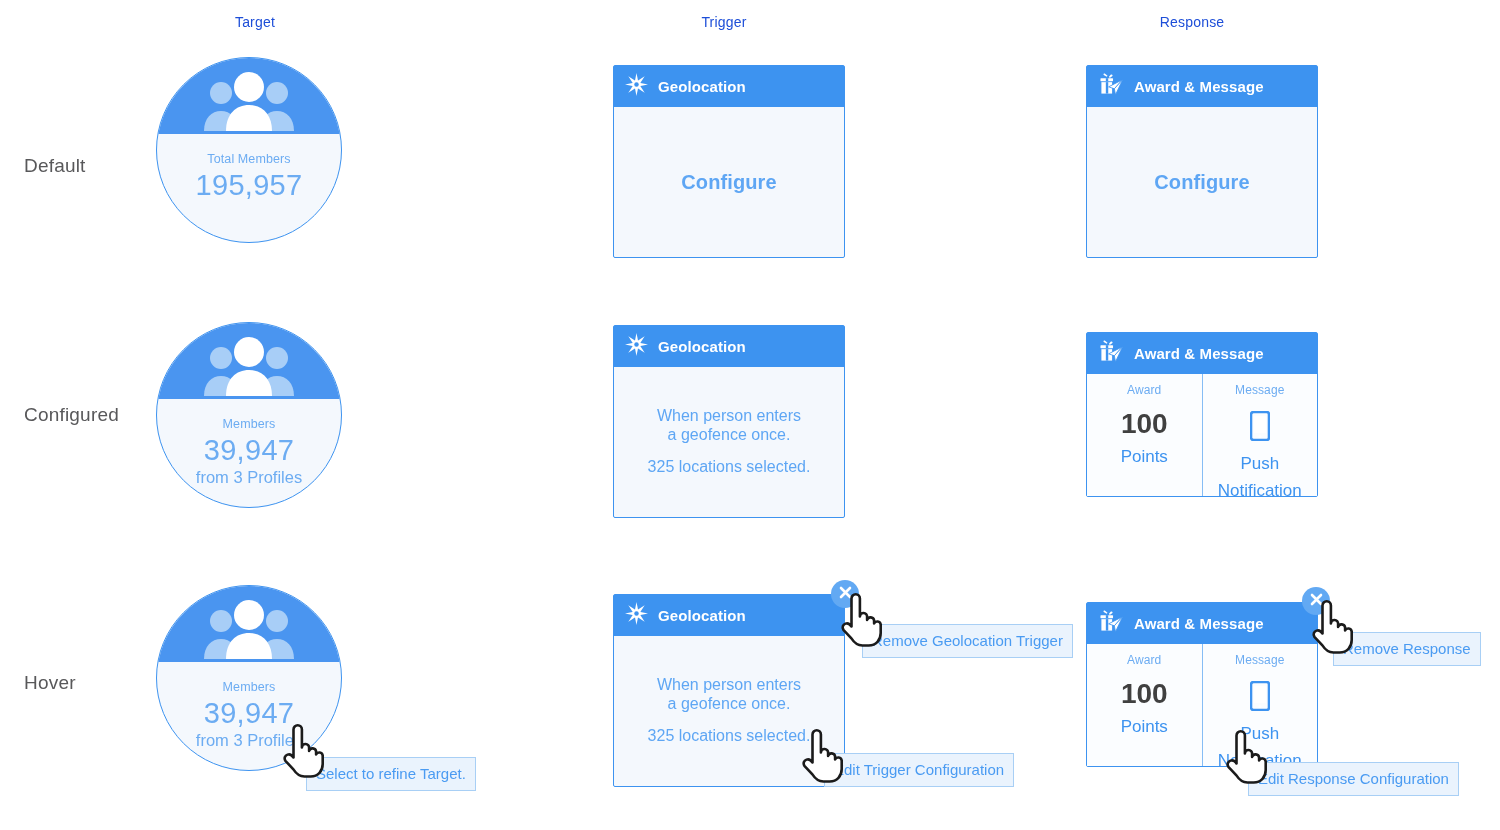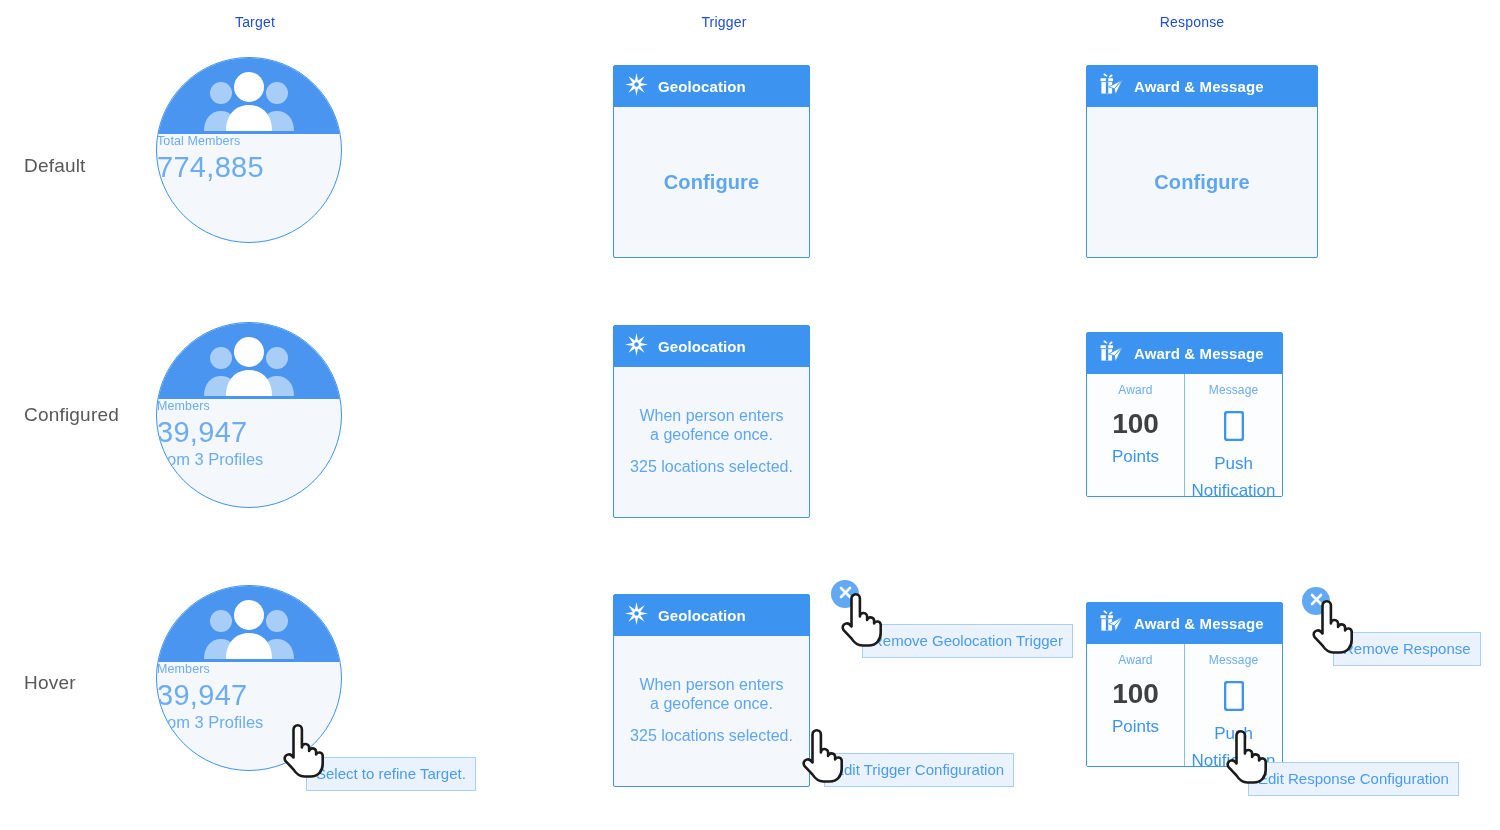--- a/index.html
+++ b/index.html
@@ -51,20 +51,22 @@
     height: 76px;
     background: #4a95f0;
     display: flex;
     align-items: flex-end;
     justify-content: center;
   }
   .tc-people { margin-bottom: -1px; }
   .tc-body {
     position: absolute;
     left: 0; right: 0; top: 76px; bottom: 0;
+    text-align: center;
+    padding-top: 18px;
   }
   .tc-label {
     font-size: 12.5px;
     color: #6cacf2;
     letter-spacing: .1px;
     line-height: 1.2;
   }
   .tc-value {
     font-size: 29px;
     color: #6cacf2;
@@ -75,21 +77,21 @@
   .tc-sub {
     font-size: 16.5px;
     color: #6cacf2;
     line-height: 1.2;
     margin-top: 1px;
   }
 
   
   .card {
     position: absolute;
-    width: 197px;
+    width: 232px;
     border: 1.5px solid #3d93f0;
     background: #f4f8fd;
     border-radius: 2px;
   }
   .card-head {
     height: 41px;
     background: #3d93f0;
     display: flex;
     align-items: center;
     padding-left: 11px;
@@ -216,21 +218,21 @@
           </g>
           <g fill="#ffffff">
             <circle cx="48" cy="18" r="15"></circle>
             <path d="M25 62 c0-17 10-26 23-26 s23 9 23 26z"></path>
           </g>
         </svg>
       </span>
     </div>
     <div class="tc-body">
       <div class="tc-label">Total Members</div>
-      <div class="tc-value">774,885</div>
+      <div class="tc-value">195,957</div>
     </div>
   </div>
 
   <div class="card" style="left:613px; top:65px;">
     <div class="card-head">
       <span>
         <svg width="23" height="23" viewBox="0 0 24 24">
           <g fill="#ffffff">
             <path d="M12 0 L13.8 9.1 L12 12 L10.2 9.1 Z"></path>
             <path d="M12 24 L10.2 14.9 L12 12 L13.8 14.9 Z"></path>

